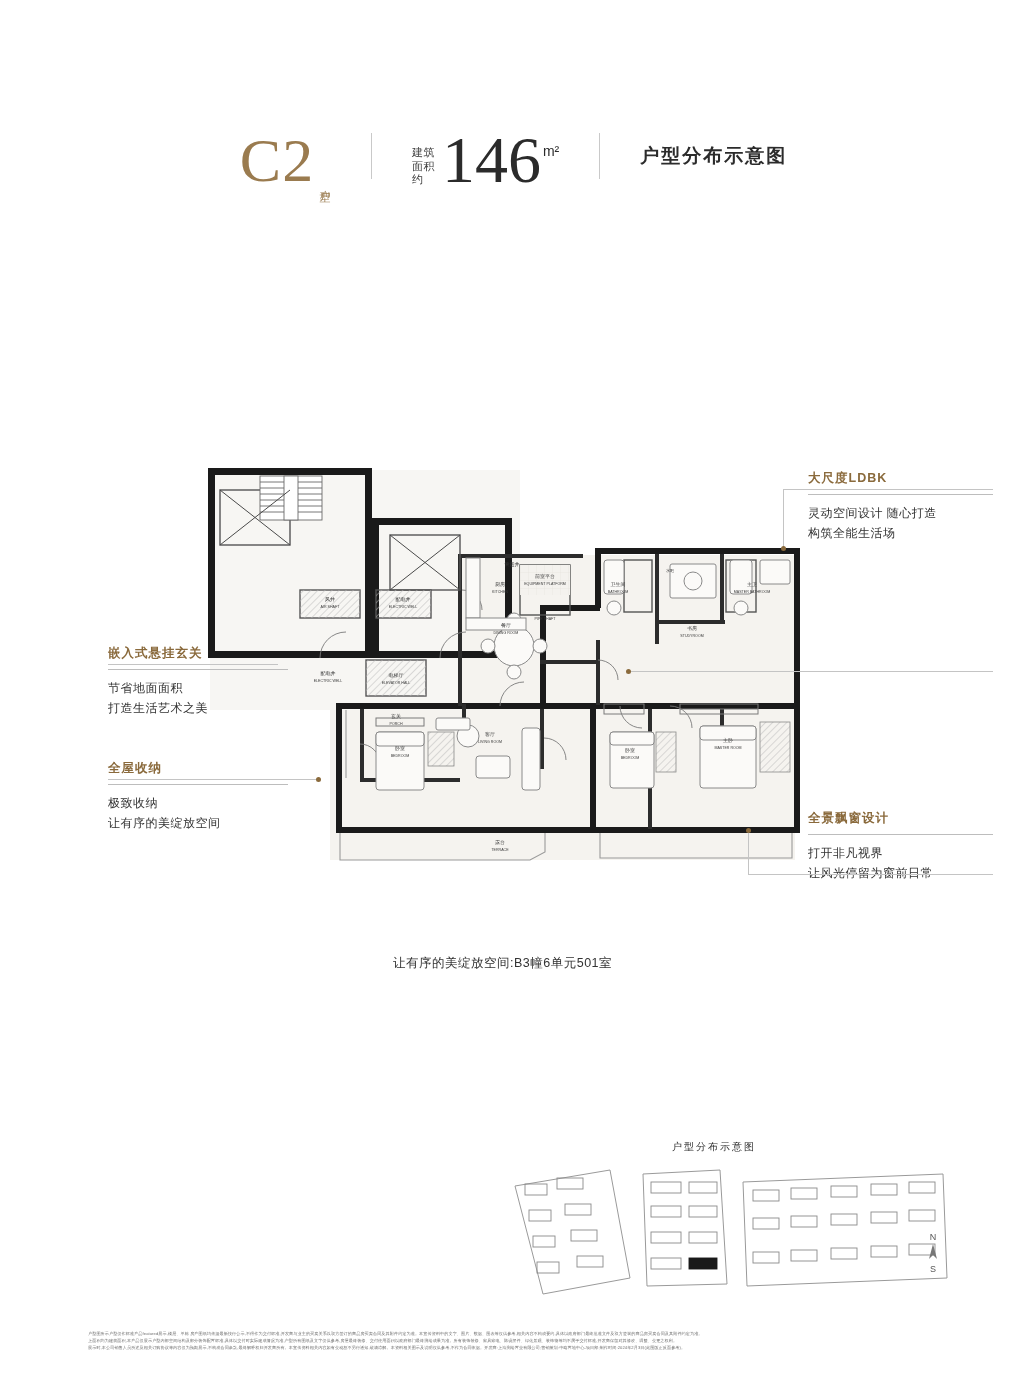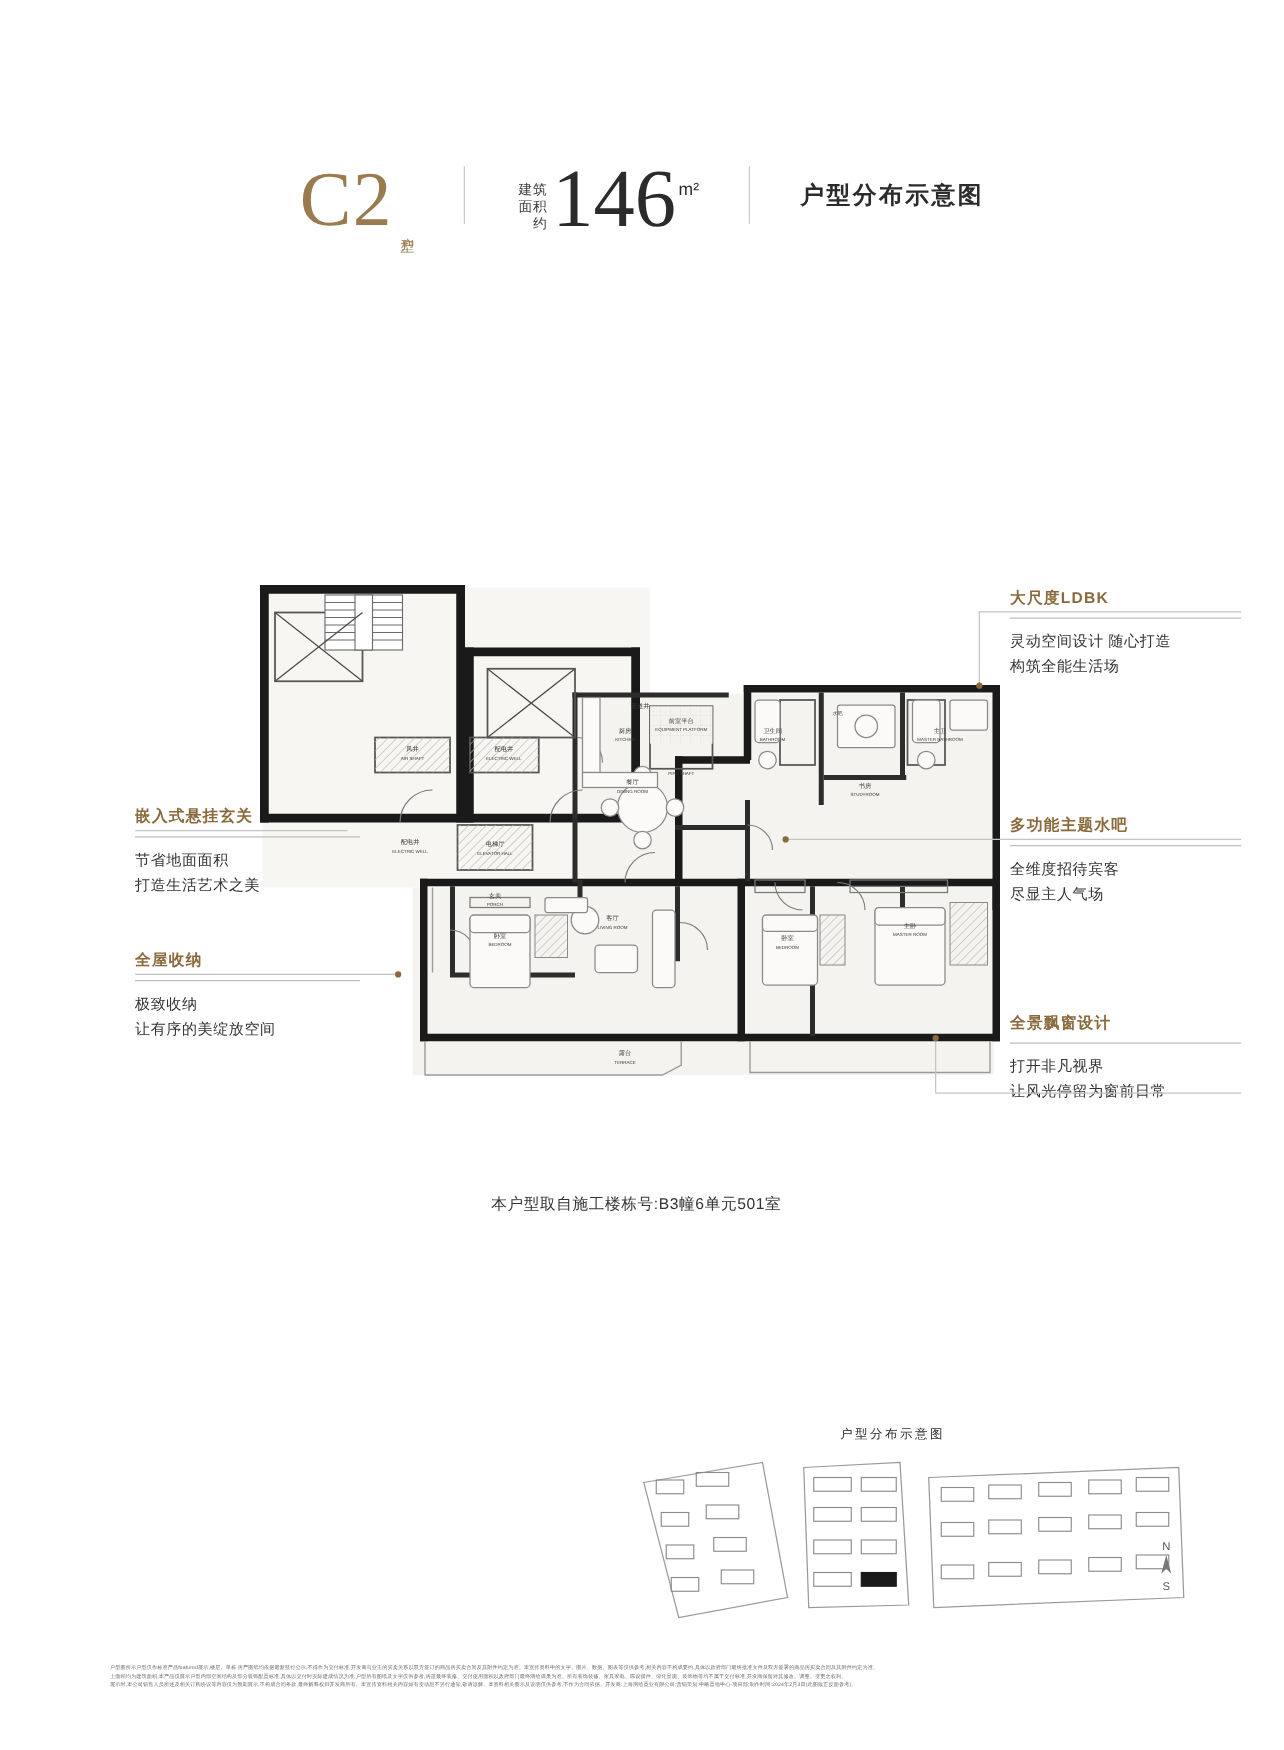--- a/index.html
+++ b/index.html
@@ -18,21 +18,21 @@
   .header {
     position: absolute;
     top: 120px;
     left: 0;
     width: 1027px;
     height: 80px;
     display: flex;
     align-items: center;
     justify-content: center;
   }
-  .hdr-block { display: flex; align-items: flex-end; text-align: right; }
+  .hdr-block { display: flex; align-items: flex-end; }
   .unit-code {
     font-family: "Liberation Serif", serif;
     font-size: 62px;
     color: #9a7b4f;
     line-height: 1;
     letter-spacing: 1px;
   }
   .unit-code-sub {
     font-size: 11px;
     color: #9a7b4f;
@@ -424,41 +424,35 @@
   <div class="callout right" style="left:808px; top:40px; width:185px;">
     <div class="c-title">大尺度LDBK</div>
     <div class="c-rule"></div>
     <div class="c-line">灵动空间设计 随心打造</div>
     <div class="c-line">构筑全能生活场</div>
   </div>
   <div class="lead h" style="left:783px; top:59px; width:210px;"></div>
   <div class="lead v" style="left:783px; top:59px; height:60px;"></div>
   <div class="dot" style="left:781px; top:116px;"></div>
 
-  <div class="callout right" style="left:808px; top:222px; width:185px;">
-    <div class="c-title">多功能主题水吧</div>
-    <div class="c-rule"></div>
-    <div class="c-line">全维度招待宾客</div>
-    <div class="c-line">尽显主人气场</div>
-  </div>
   <div class="lead h" style="left:628px; top:241px; width:365px;"></div>
   <div class="dot" style="left:626px; top:239px;"></div>
 
   <div class="callout right" style="left:808px; top:380px; width:185px;">
     <div class="c-title">全景飘窗设计</div>
     <div class="c-rule"></div>
     <div class="c-line">打开非凡视界</div>
     <div class="c-line">让风光停留为窗前日常</div>
   </div>
   <div class="lead h" style="left:748px; top:444px; width:245px;"></div>
   <div class="lead v" style="left:748px; top:400px; height:44px;"></div>
   <div class="dot" style="left:746px; top:398px;"></div>
 </div>
 
-<div class="plan-caption">本户型取自施工楼栋号:B3幢6单元501室</div>
+<div class="plan-caption">让有序的美绽放空间:B3幢6单元501室</div>
 
 <div class="dist-title">户型分布示意图</div>
 
 <svg class="dist-wrap" viewBox="0 0 470 140">
 
   <polygon points="20,26 115,10 135,118 48,134" fill="none" stroke="#9a9a9a" stroke-width="1"></polygon>
   <g fill="none" stroke="#8a8a8a" stroke-width="0.9">
     <rect x="30" y="24" width="22" height="11"></rect>
       <rect x="62" y="18" width="26" height="11"></rect>
     <rect x="34" y="50" width="22" height="11"></rect>

